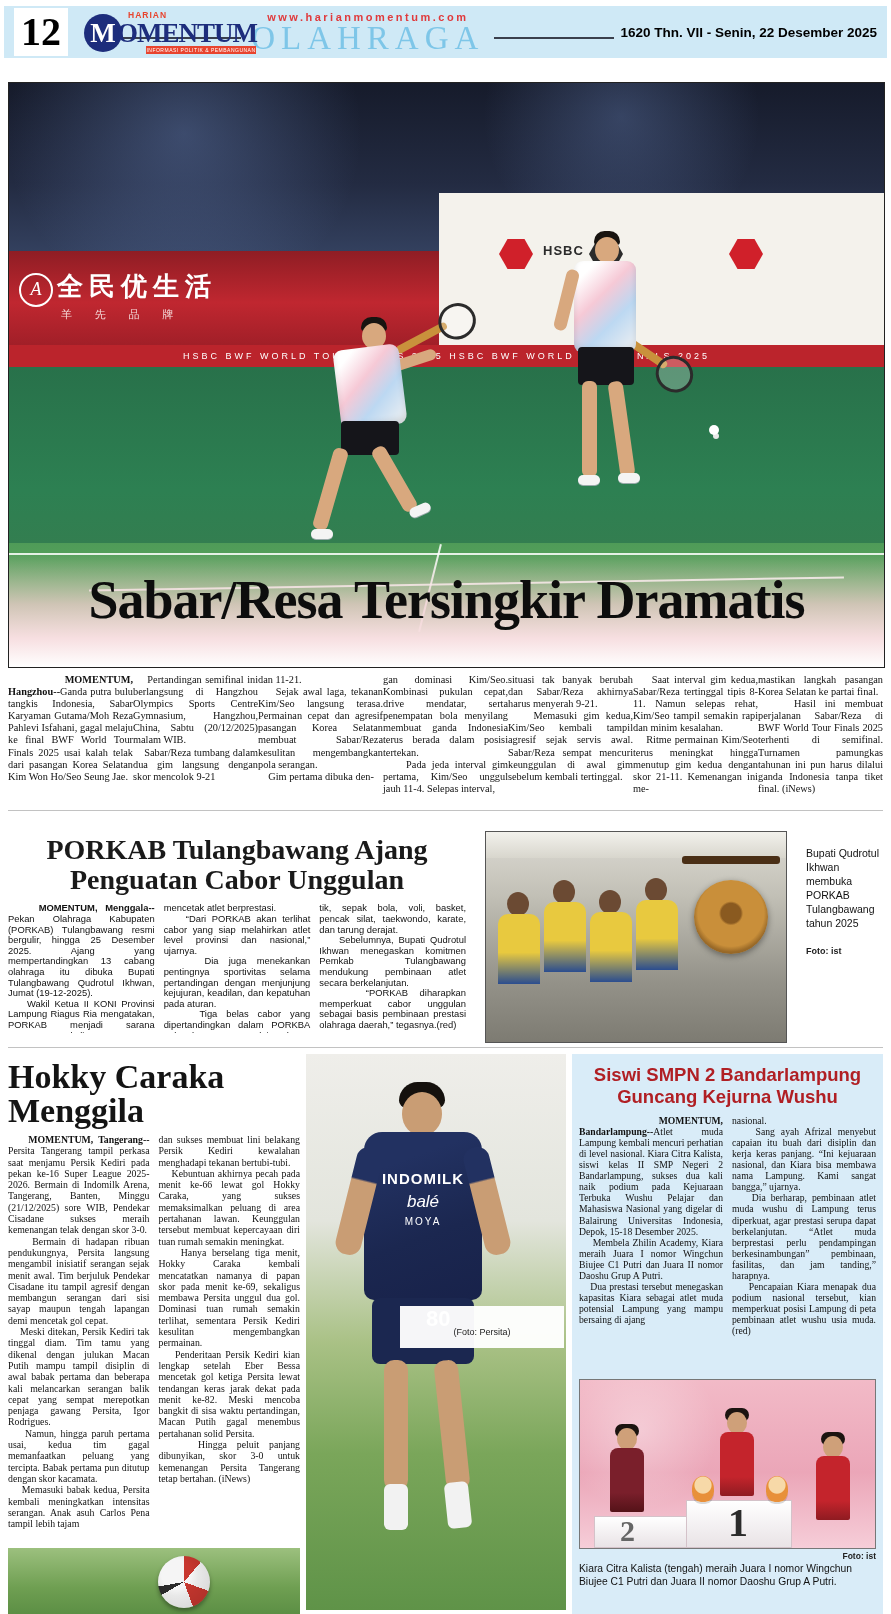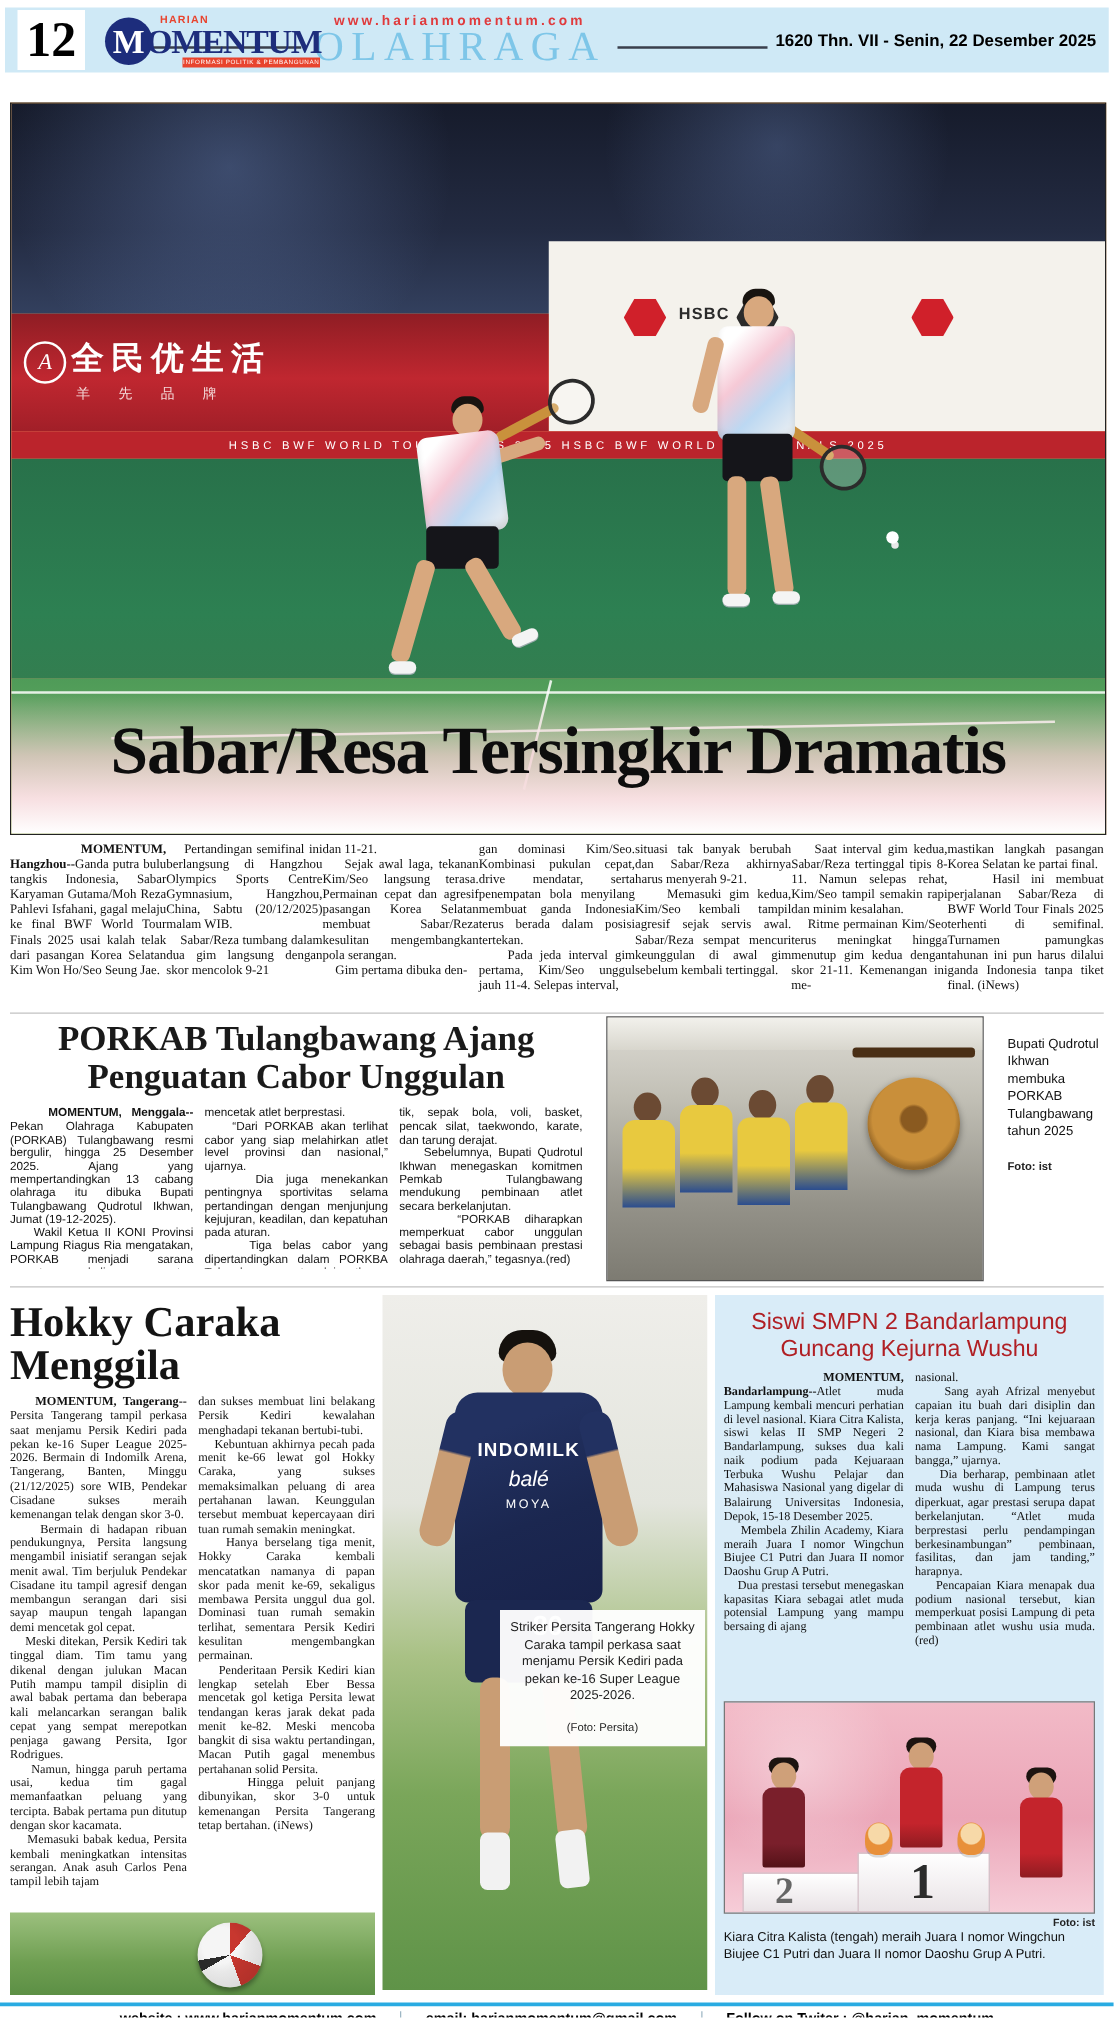--- a/index.html
+++ b/index.html
@@ -15,21 +15,21 @@
   .brand-rest{position:absolute;left:41px;top:10px;font-size:27px;font-weight:bold;color:#1d2d7c;letter-spacing:-1px;}
   .brand-tagbar{position:absolute;left:70px;top:38px;width:110px;height:8px;background:#e8442e;color:#fff;font-family:"Liberation Sans",sans-serif;font-size:5px;line-height:8px;text-align:center;letter-spacing:.5px;}
   .mast-center{flex:1;display:flex;flex-direction:column;align-items:center;text-align:right;}
   .mast-url{color:#e03a3c;font-family:"Liberation Sans",sans-serif;font-weight:bold;font-size:11px;letter-spacing:2.5px;}
   .section-row{display:flex;align-items:center;gap:10px;width:100%;justify-content:center;}
   .section-line{height:2px;background:#3a3f4c;flex:0 0 120px;}
   .section-title{color:#7ec6e8;font-size:33px;letter-spacing:6px;font-weight:normal;line-height:30px;}
   .edition{font-family:"Liberation Sans",sans-serif;font-weight:bold;font-size:13.5px;color:#000;white-space:nowrap;margin-left:6px;}
 
   
-  .hero{position:relative;margin:24px 8px 0;width:875px;height:584px;border:1px solid #222;overflow:hidden;background:#fdba74;}
+  .hero{position:relative;margin:24px 8px 0;width:875px;height:584px;border:1px solid #222;overflow:hidden;background:#22c55e;}
   .ph-sky{position:absolute;left:0;top:0;right:0;height:168px;
     background:radial-gradient(circle at 20% 30%,rgba(120,150,210,.35),transparent 25%),
                radial-gradient(circle at 70% 20%,rgba(120,150,210,.3),transparent 22%),
                linear-gradient(#161b2b,#232b42 60%,#33405e);}
   .ph-hsbc{position:absolute;left:430px;top:110px;right:0;height:152px;background:#f4f2ec;}
   .hex{position:absolute;top:46px;width:34px;height:30px;background:#d0202a;clip-path:polygon(25% 0,75% 0,100% 50%,75% 100%,25% 100%,0 50%);}
   .hex.h2{left:150px;background:#2b2b2b;}
   .hex.h3{left:290px;}
   .hsbc-word{position:absolute;top:50px;left:60px;font-family:"Liberation Sans",sans-serif;font-weight:bold;font-size:13px;color:#2b2b2b;letter-spacing:1px;}
   .ph-banner{position:absolute;left:0;top:168px;width:430px;height:94px;background:linear-gradient(#8f1d24,#c02730 55%,#a11f28);}
@@ -56,21 +56,21 @@
   .racket::after{content:"";position:absolute;right:-30px;top:-12px;width:32px;height:30px;border:3px solid #2b2b2b;border-radius:50%;background:rgba(255,255,255,.25);}
   .shuttle{position:absolute;width:10px;height:10px;background:#fff;border-radius:50%;box-shadow:2px 6px 0 -2px #e8e8e8;}
   .hero-headline{position:absolute;left:0;right:0;bottom:4px;text-align:center;font-size:54px;font-weight:bold;color:#0d0d0d;letter-spacing:-1px;line-height:1;white-space:nowrap;}
 
   
   .a1-cols{margin:6px 8px 0;display:grid;grid-template-columns:repeat(7,1fr);gap:0;height:132px;overflow:hidden;}
   .jcol{margin:0;font-size:10.3px;line-height:12.1px;text-align:justify;white-space:pre-wrap;}
   .rule{border:0;border-top:1px solid #c2c2c2;margin:4px 8px 2px;}
 
   
-  .a2{margin:2px 8px 0;display:grid;grid-template-columns:458px 302px 1fr;gap:19px;height:212px;}
+  .a2{margin:20px 8px 0;display:grid;grid-template-columns:458px 302px 1fr;gap:19px;height:212px;}
   .a2-left h2{margin:4px 0 8px;text-align:center;font-size:28px;line-height:1.08;color:#1a1a1a;}
   .a2-cols{display:grid;grid-template-columns:repeat(3,1fr);gap:9px;height:130px;overflow:hidden;}
   .a2 .jcol{font-family:"Liberation Sans",sans-serif;font-size:9.4px;line-height:10.6px;}
   .a2-photo{position:relative;border:1px solid #555;overflow:hidden;background:linear-gradient(#dddbd4,#c2c0b6 30%,#95938a 70%,#7d7b72);}
   .a2-ceiling{position:absolute;left:0;top:0;right:0;height:26px;background:linear-gradient(#f2f1ec,#d8d6cd);}
   .person{position:absolute;width:42px;height:120px;}
   .person .p-head{position:absolute;left:9px;top:0;width:22px;height:24px;border-radius:50%;background:#6b4a33;}
   .person .p-body{position:absolute;left:0;top:22px;width:42px;height:70px;border-radius:10px 10px 0 0;background:linear-gradient(#e8c93f 55%,#2b4d8f);}
   .gong{position:absolute;right:18px;top:48px;width:74px;height:74px;border-radius:50%;background:radial-gradient(circle at 50% 45%,#8a5a20 0 18%,#c98f3a 22% 60%,#9a6a28 70%,#6e4a18);box-shadow:0 2px 6px rgba(0,0,0,.4);}
   .gong-stand{position:absolute;right:6px;top:24px;width:98px;height:8px;background:#4a2f16;border-radius:3px;}
@@ -96,21 +96,21 @@
   .a3-caption{position:absolute;right:2px;top:252px;width:152px;background:rgba(255,255,255,.96);padding:8px 6px;text-align:center;font-family:"Liberation Sans",sans-serif;font-size:10.3px;line-height:13.5px;color:#222;}
   .a3-credit{display:block;margin-top:12px;font-size:9px;}
   .grass{position:absolute;left:0;bottom:0;width:292px;height:66px;background:linear-gradient(#9cc07e,#6f9f52 60%,#5c8f45);}
   .ball{position:absolute;left:150px;bottom:6px;width:52px;height:52px;border-radius:50%;
     background:radial-gradient(circle at 35% 35%,#ffffff 0 30%,#f2f2f2 45%,#d8d8d8),
                conic-gradient(#c8372f 0 40deg,#f5f5f5 40deg 110deg,#c8372f 110deg 160deg,#f5f5f5 160deg 240deg,#2b2b2b 240deg 260deg,#f5f5f5 260deg 360deg);
     background-blend-mode:multiply;box-shadow:0 3px 4px rgba(0,0,0,.35);}
 
   
   .a4{background:#d9ecf8;padding:8px 7px;box-sizing:border-box;overflow:hidden;position:relative;}
-  .a4 h2{margin:2px 0 7px;text-align:center;font-family:"Liberation Sans",sans-serif;font-weight:normal;color:#b01f24;font-size:18.5px;line-height:1.18;}
+  .a4 h2{margin:2px 0 7px;text-align:center;font-family:"Liberation Sans",sans-serif;font-weight:bold;color:#b01f24;font-size:18.5px;line-height:1.18;}
   .a4-cols{display:grid;grid-template-columns:1fr 1fr;gap:9px;height:258px;overflow:hidden;}
   .a4 .jcol{font-size:9.7px;line-height:11.1px;}
   .a4-photo{position:relative;margin-top:6px;height:168px;border:1px solid #777;overflow:hidden;
     background:radial-gradient(circle at 20% 30%,rgba(255,255,255,.35),transparent 30%),linear-gradient(#f2bac7,#eba6b8 55%,#f6cdd8);}
   .pod-block{position:absolute;background:linear-gradient(#ffffff,#e9e3e6);border:1px solid #d4c2c9;}
   .pod-num{position:absolute;font-family:"Liberation Serif",serif;font-weight:bold;color:#3a3a3a;}
   .girl{position:absolute;width:34px;height:84px;}
   .girl .g-head{position:absolute;left:7px;top:0;width:20px;height:22px;border-radius:50%;background:#cfa079;}
   .girl .g-hair{position:absolute;left:5px;top:-4px;width:24px;height:14px;border-radius:10px;background:#1c1410;}
   .girl .g-body{position:absolute;left:0;top:20px;width:34px;height:64px;border-radius:8px 8px 2px 2px;background:linear-gradient(#c4242c 70%,#8f1b21);}
@@ -290,21 +290,20 @@
         <div class="fb-text" style="top:116px;font-size:15px;font-weight:bold;letter-spacing:1px;">INDOMILK</div>
         <div class="fb-text" style="top:138px;font-size:17px;font-style:italic;">balé</div>
         <div class="fb-text" style="top:162px;font-size:10px;letter-spacing:2px;">MOYA</div>
         <div class="fb-shorts"></div>
         <div class="fb-num">80</div>
         <div class="fb-leg" style="left:78px;top:306px;"></div>
         <div class="fb-leg" style="left:134px;top:306px;transform:rotate(-6deg);"></div>
         <div class="fb-sock" style="left:78px;top:430px;"></div>
         <div class="fb-sock" style="left:140px;top:428px;transform:rotate(-6deg);"></div>
         <div class="a3-caption">
-          <span>Striker Persita Tangerang Hokky Caraka tampil perkasa saat menjamu Persik Kediri pada pekan ke-16 Super League 2025-2026.</span>
           <span class="a3-credit">(Foto: Persita)</span>
         </div>
       </div>
     </div>
 
     <div class="a4">
       <h2><span>Siswi SMPN 2 Bandarlampung</span><br><span>Guncang Kejurna Wushu</span></h2>
       <div class="a4-cols">
         <p class="jcol"><b>    MOMENTUM, Bandarlampung--</b><span>Atlet muda Lampung kembali mencuri perhatian di level nasional. Kiara Citra Kalista, siswi kelas II SMP Negeri 2 Bandarlampung, sukses dua kali naik podium pada Kejuaraan Terbuka Wushu Pelajar dan Mahasiswa Nasional yang digelar di Balairung Universitas Indonesia, Depok, 15-18 Desember 2025.
     Membela Zhilin Academy, Kiara meraih Juara I nomor Wingchun Biujee C1 Putri dan Juara II nomor Daoshu Grup A Putri.

